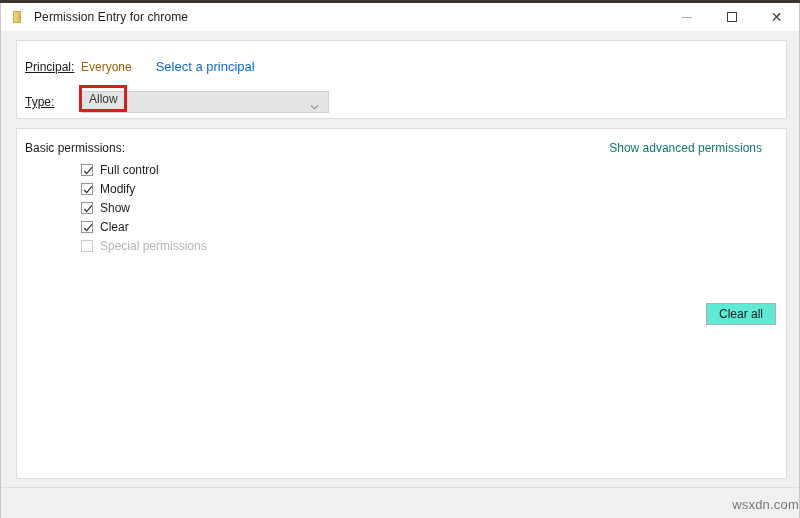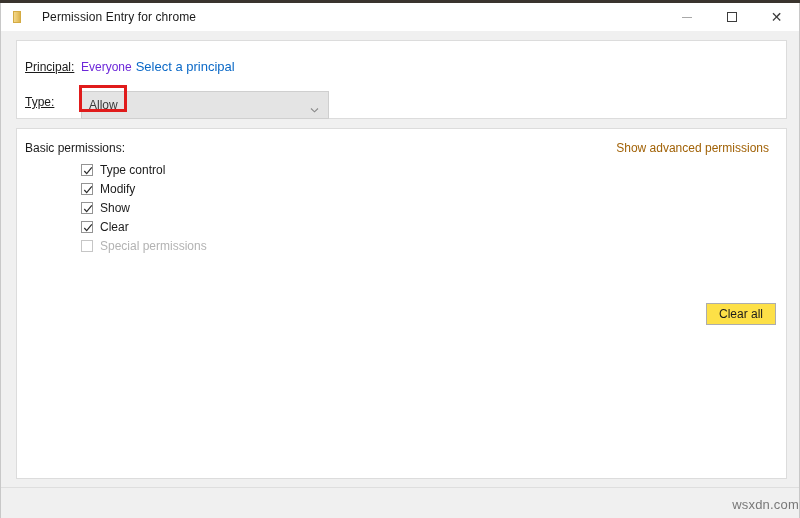--- a/index.html
+++ b/index.html
@@ -67,21 +67,20 @@
     height: 12px;
     background: linear-gradient(to right, #f2d78b 0%, #e8c466 60%, #d9b24e 100%);
     border: 1px solid #d4ab43;
     box-sizing: border-box;
   }
   .title-text {
     font-size: 12px;
     color: #1b1b1b;
     letter-spacing: 0.1px;
     white-space: nowrap;
-    margin-left: 8px;
   }
   .caption-buttons {
     position: absolute;
     right: 0;
     top: 0;
     height: 28px;
     display: flex;
   }
   .cap-btn {
     width: 45px;
@@ -151,45 +150,45 @@
 
   .field-label {
     font-size: 12px;
     color: #1b1b1b;
     width: 56px;
     flex: 0 0 auto;
     text-decoration: underline;
   }
   .principal-value {
     font-size: 12px;
-    color: #6d28d9;
-    margin-right: 4px;
+    color: #a16207;
+    margin-right: 24px;
   }
   .link {
     font-size: 13px;
     color: #0b69c7;
     cursor: pointer;
   }
 
   
   .combo-wrap {
     position: relative;
     width: 248px;
     height: 22px;
   }
   .combo {
     position: absolute;
     left: 0; top: 0;
     width: 248px;
-    height: 28px;
+    height: 22px;
     background: #e4e4e4;
     border: 1px solid #cfcfcf;
     box-sizing: border-box;
     display: flex;
-    align-items: center;
+    align-items: flex-start;
   }
   .combo-text {
     font-size: 12px;
     color: #3a3a3a;
     padding-left: 7px;
   }
   .combo-arrow {
     position: absolute;
     right: 9px;
     top: 50%;
@@ -213,24 +212,24 @@
   .basic-label {
     position: absolute;
     left: 8px;
     top: 12px;
     font-size: 12px;
     color: #1b1b1b;
     text-align: center;
   }
   .adv-link {
     position: absolute;
-    right: 17px;
+    right: 24px;
     top: 12px;
     font-size: 12px;
-    color: #a16207;
+    color: #0f766e;
     cursor: pointer;
   }
   .perm-list {
     position: absolute;
     left: 64px;
     top: 32px;
   }
   .perm-item {
     display: flex;
     align-items: center;
@@ -263,21 +262,21 @@
   .perm-item.disabled .perm-text {
     color: #b3b3b3;
   }
 
   .clear-btn {
     position: absolute;
     right: 10px;
     top: 174px;
     width: 70px;
     height: 22px;
-    background: #fde047;
+    background: #5eead4;
     border: 1px solid #adadad;
     box-sizing: border-box;
     font-size: 12px;
     color: #1b1b1b;
     display: flex;
     align-items: center;
     justify-content: center;
     cursor: pointer;
   }
 
@@ -371,21 +370,21 @@
         <div class="basic-label">Basic permissions:</div>
         <div class="adv-link">Show advanced permissions</div>
 
         <div class="perm-list" id="perm-list">
             <div class="perm-item">
               <span class="cb">
                 <svg width="10" height="10" viewBox="0 0 10 10" aria-hidden="true">
                   <path d="M1.3 5 L3.7 7.6 L8.8 1.4" fill="none" stroke="#2b2b2b" stroke-width="1.2"></path>
                 </svg>
               </span>
-              <span class="perm-text">Type control</span>
+              <span class="perm-text">Full control</span>
             </div>
             <div class="perm-item">
               <span class="cb">
                 <svg width="10" height="10" viewBox="0 0 10 10" aria-hidden="true">
                   <path d="M1.3 5 L3.7 7.6 L8.8 1.4" fill="none" stroke="#2b2b2b" stroke-width="1.2"></path>
                 </svg>
               </span>
               <span class="perm-text">Modify</span>
             </div>
             <div class="perm-item">

